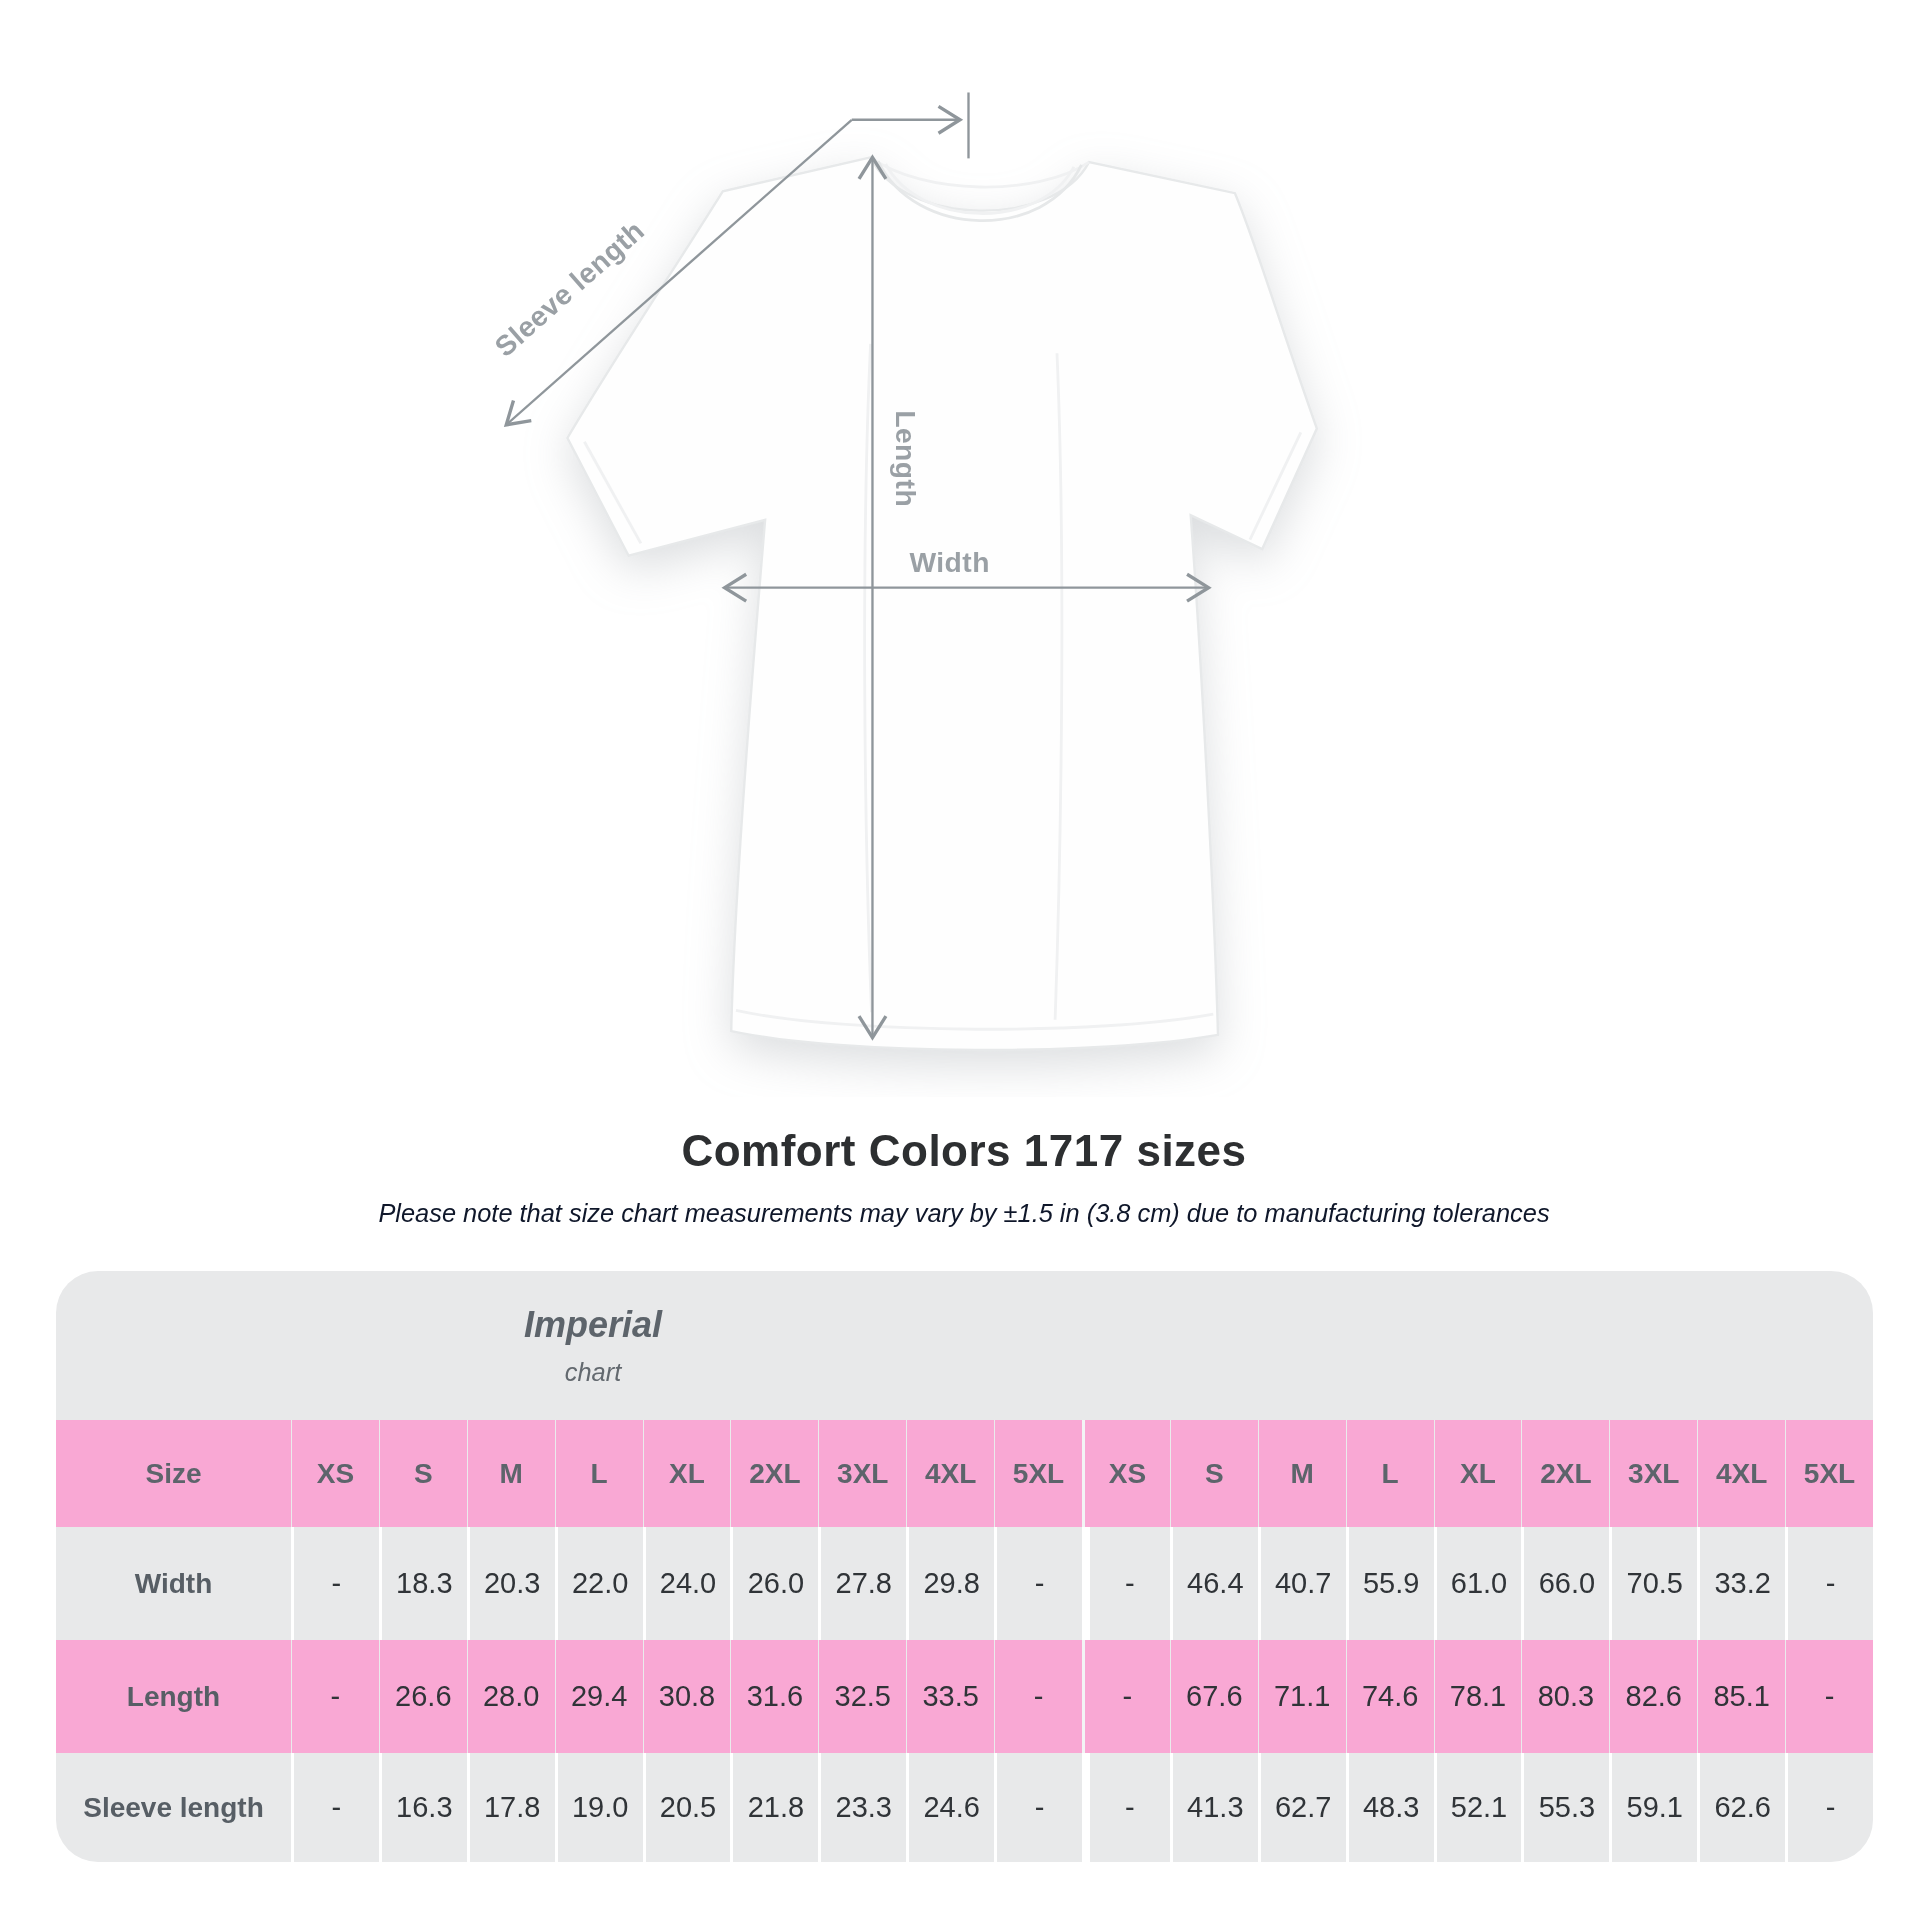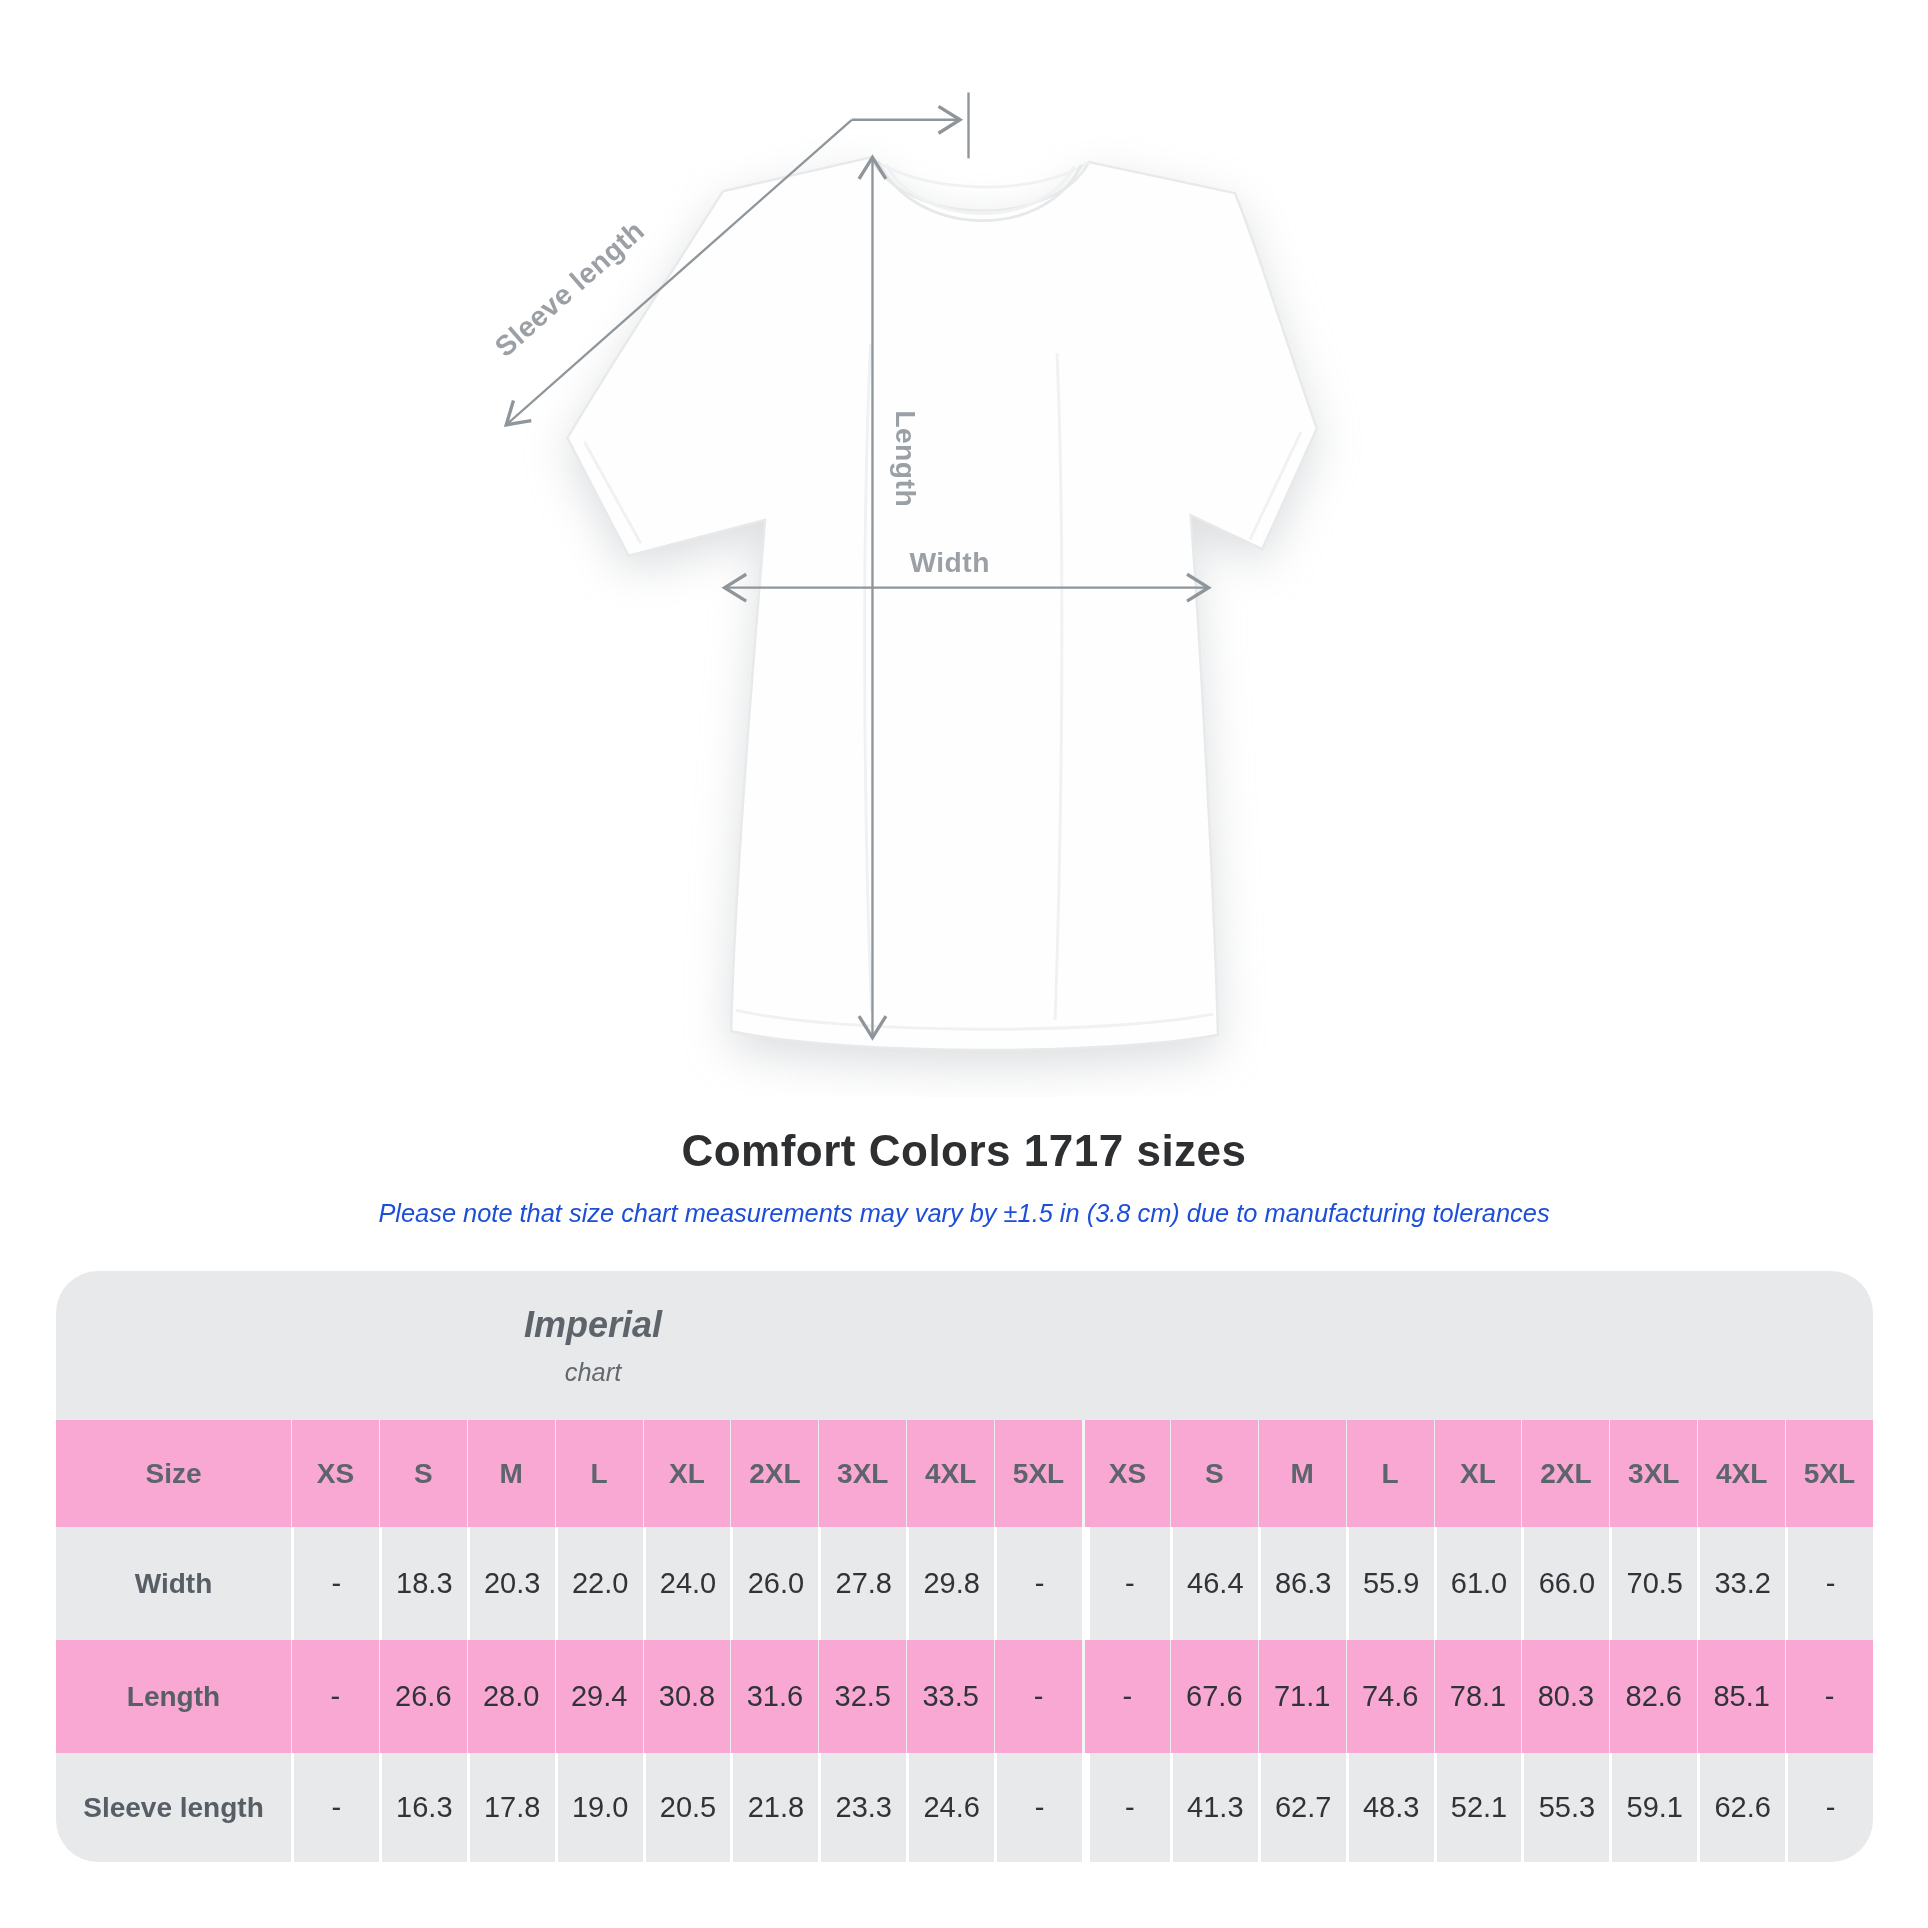--- a/index.html
+++ b/index.html
@@ -10,21 +10,21 @@
   
   .diagram{position:absolute;left:395px;top:52px;width:970px;height:1045px;}
   .shirt-body{fill:#fefefe;stroke:#e7e9ea;stroke-width:2.5;filter:drop-shadow(0 16px 24px rgba(140,146,152,0.30));}
   .seam{fill:none;stroke:#e6e8e9;stroke-width:3;}
   .seam.light{stroke:#f0f1f2;}
   .ann{fill:none;stroke:#8f969b;stroke-width:2.5;}
   .ann-label{fill:#9aa0a5;font-weight:bold;font-size:30px;letter-spacing:.5px;}
   
   .title-block{position:absolute;top:1117px;left:0;width:100%;text-align:center;}
   .title-block h1{margin:9px;font-size:44px;font-weight:bold;color:#2d2f31;letter-spacing:0.5px;}
-  .title-block p{margin:22.6px 0 0 0;font-size:25.4px;font-style:italic;color:#1d4ed8;}
+  .title-block p{margin:22.6px 0 0 0;font-size:25.4px;font-style:italic;color:#0f172a;}
   
   .size-table{position:absolute;left:56px;top:1271px;width:1817px;}
   .band{
     display:grid;grid-template-columns:235px repeat(18,1fr);height:149px;
     background:#e8e9ea;border-radius:42px 42px 0 0;padding-left:32px;
   }
   .band-sec{display:flex;flex-direction:column;align-items:center;justify-content:center;gap:11.3px;color:#5d646b;}
   .band-sec .sec-name{font-size:36px;font-weight:bold;font-style:italic;}
   .band-sec .sec-unit{font-size:25.4px;font-style:italic;font-weight:normal;color:#63696f;}
   .sec-imperial{grid-column:1/11;}
@@ -146,21 +146,21 @@
       <div class="cell">18.3</div>
       <div class="cell">20.3</div>
       <div class="cell">22.0</div>
       <div class="cell">24.0</div>
       <div class="cell">26.0</div>
       <div class="cell">27.8</div>
       <div class="cell">29.8</div>
       <div class="cell">-</div>
       <div class="cell metric-start">-</div>
       <div class="cell">46.4</div>
-      <div class="cell">86.3</div>
+      <div class="cell">40.7</div>
       <div class="cell">55.9</div>
       <div class="cell">61.0</div>
       <div class="cell">66.0</div>
       <div class="cell">70.5</div>
       <div class="cell">33.2</div>
       <div class="cell">-</div>
     </div>
 
     <div class="trow row-data white">
       <div class="cell rowlabel">Length</div>

